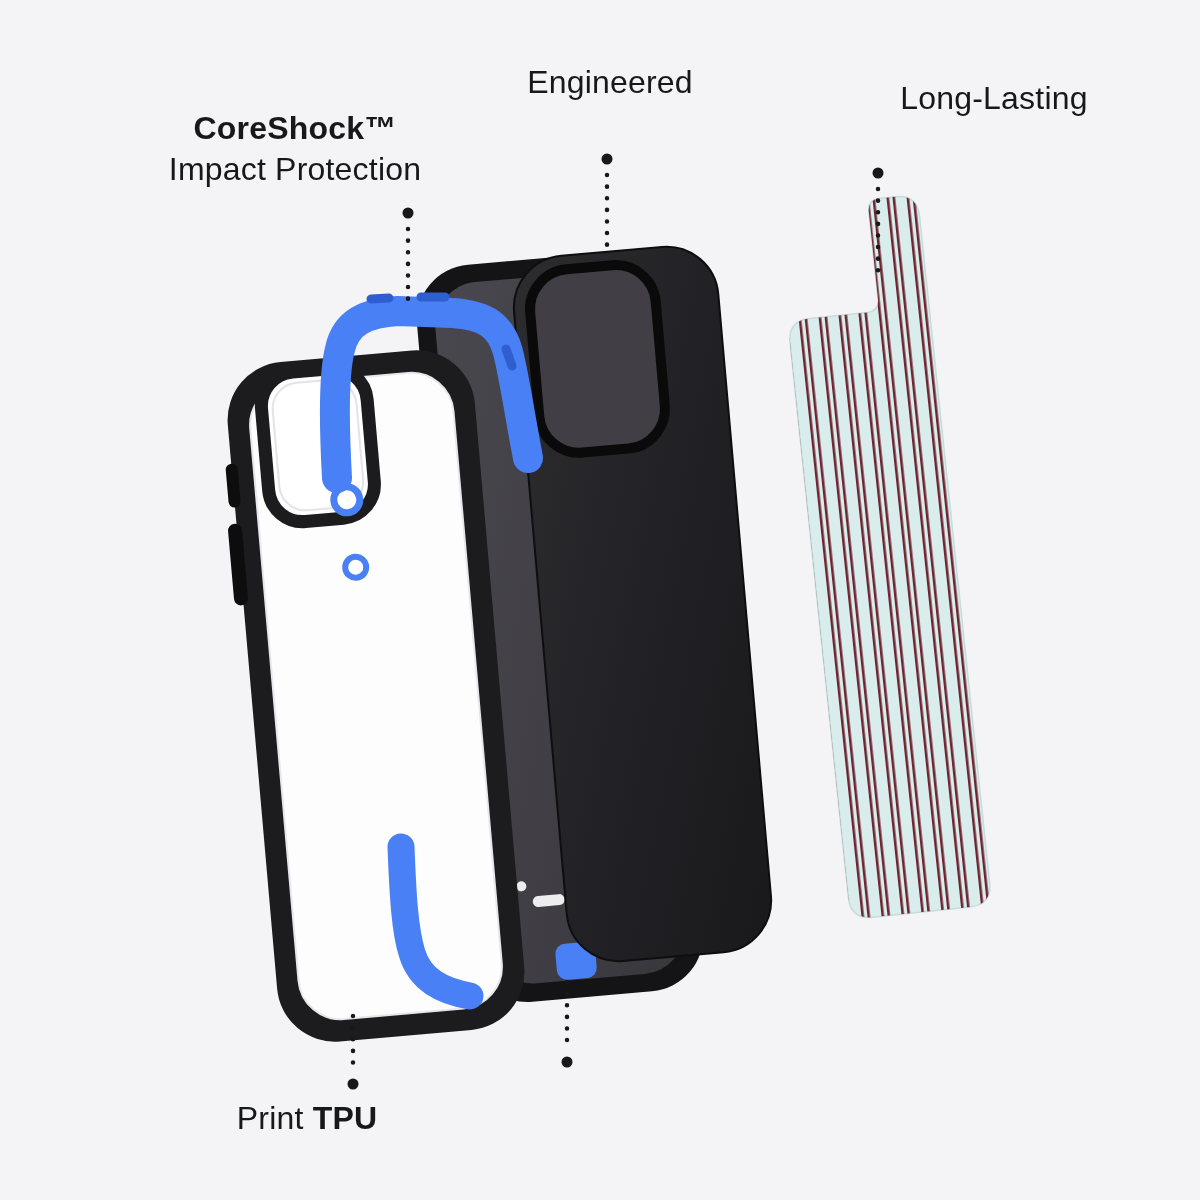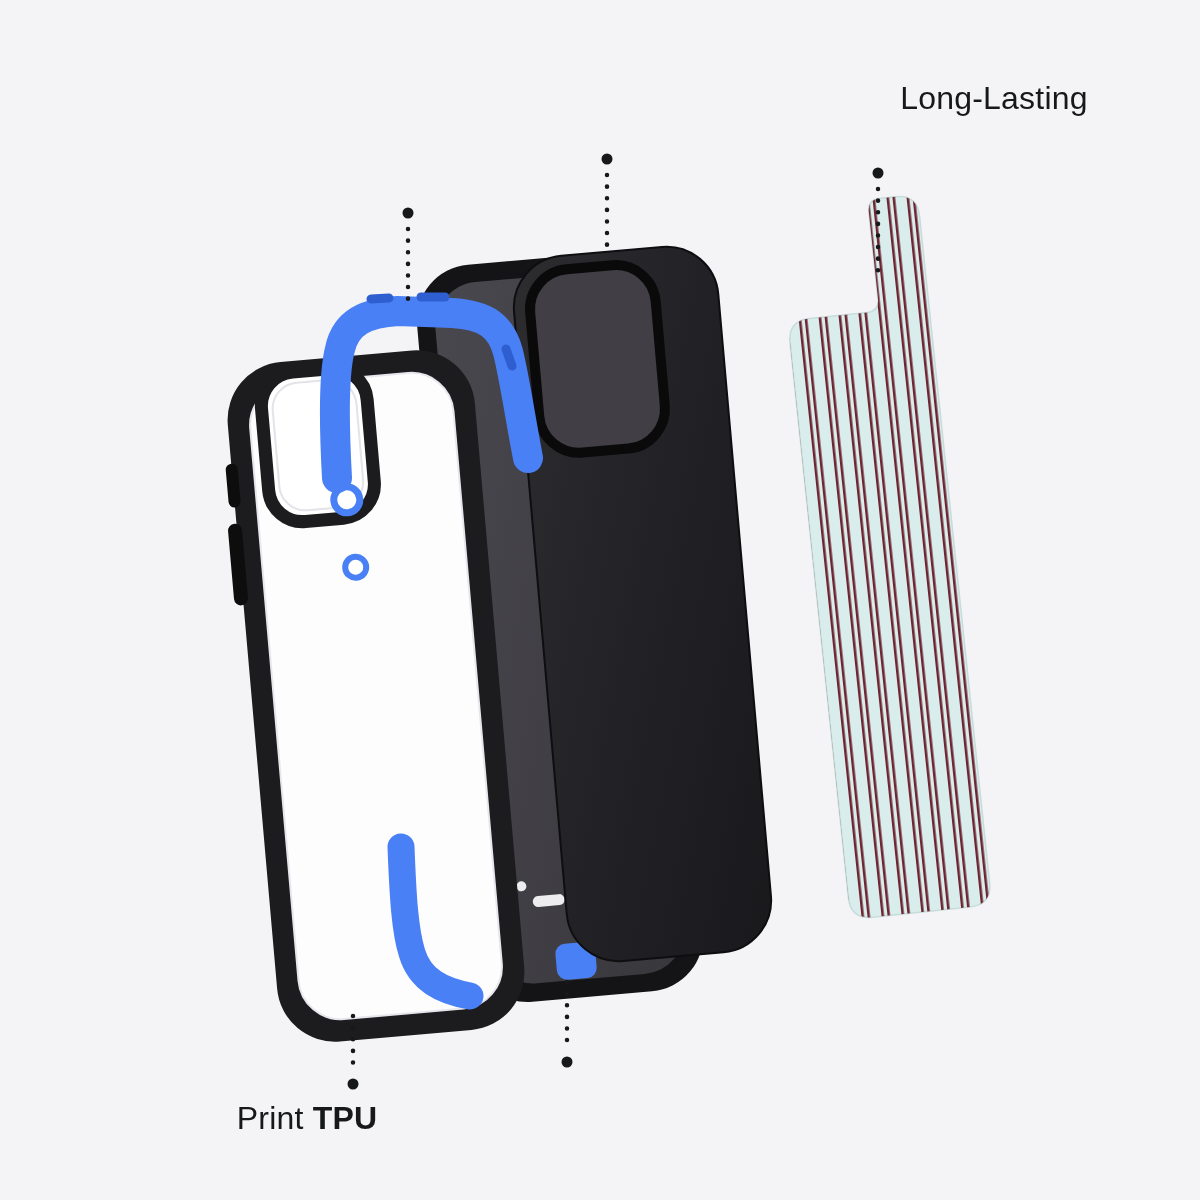--- a/index.html
+++ b/index.html
@@ -118,22 +118,27 @@
     <g class="connector">
       <circle cx="353" cy="1084" r="5.5"></circle>
       <line x1="353" y1="1016" x2="353" y2="1068"></line>
     </g>
     <g class="connector">
       <circle cx="567" cy="1062" r="5.5"></circle>
       <line x1="567" y1="982" x2="567" y2="1046"></line>
     </g>
   </svg>
 
+  <div class="callout" style="left:295px;top:108px">
+    <div><span class="strong">CoreShock™</span></div>
+    <div>Impact Protection</div>
+  </div>
 
   <div class="callout" style="left:610px;top:62px">
+    <div>Engineered</div>
   </div>
 
   <div class="callout" style="left:994px;top:78px">
     <div>Long-Lasting</div>
   </div>
 
   <div class="callout" style="left:307px;top:1098px">
     <span>Print</span>
     <span class="strong">TPU</span>
   </div>

